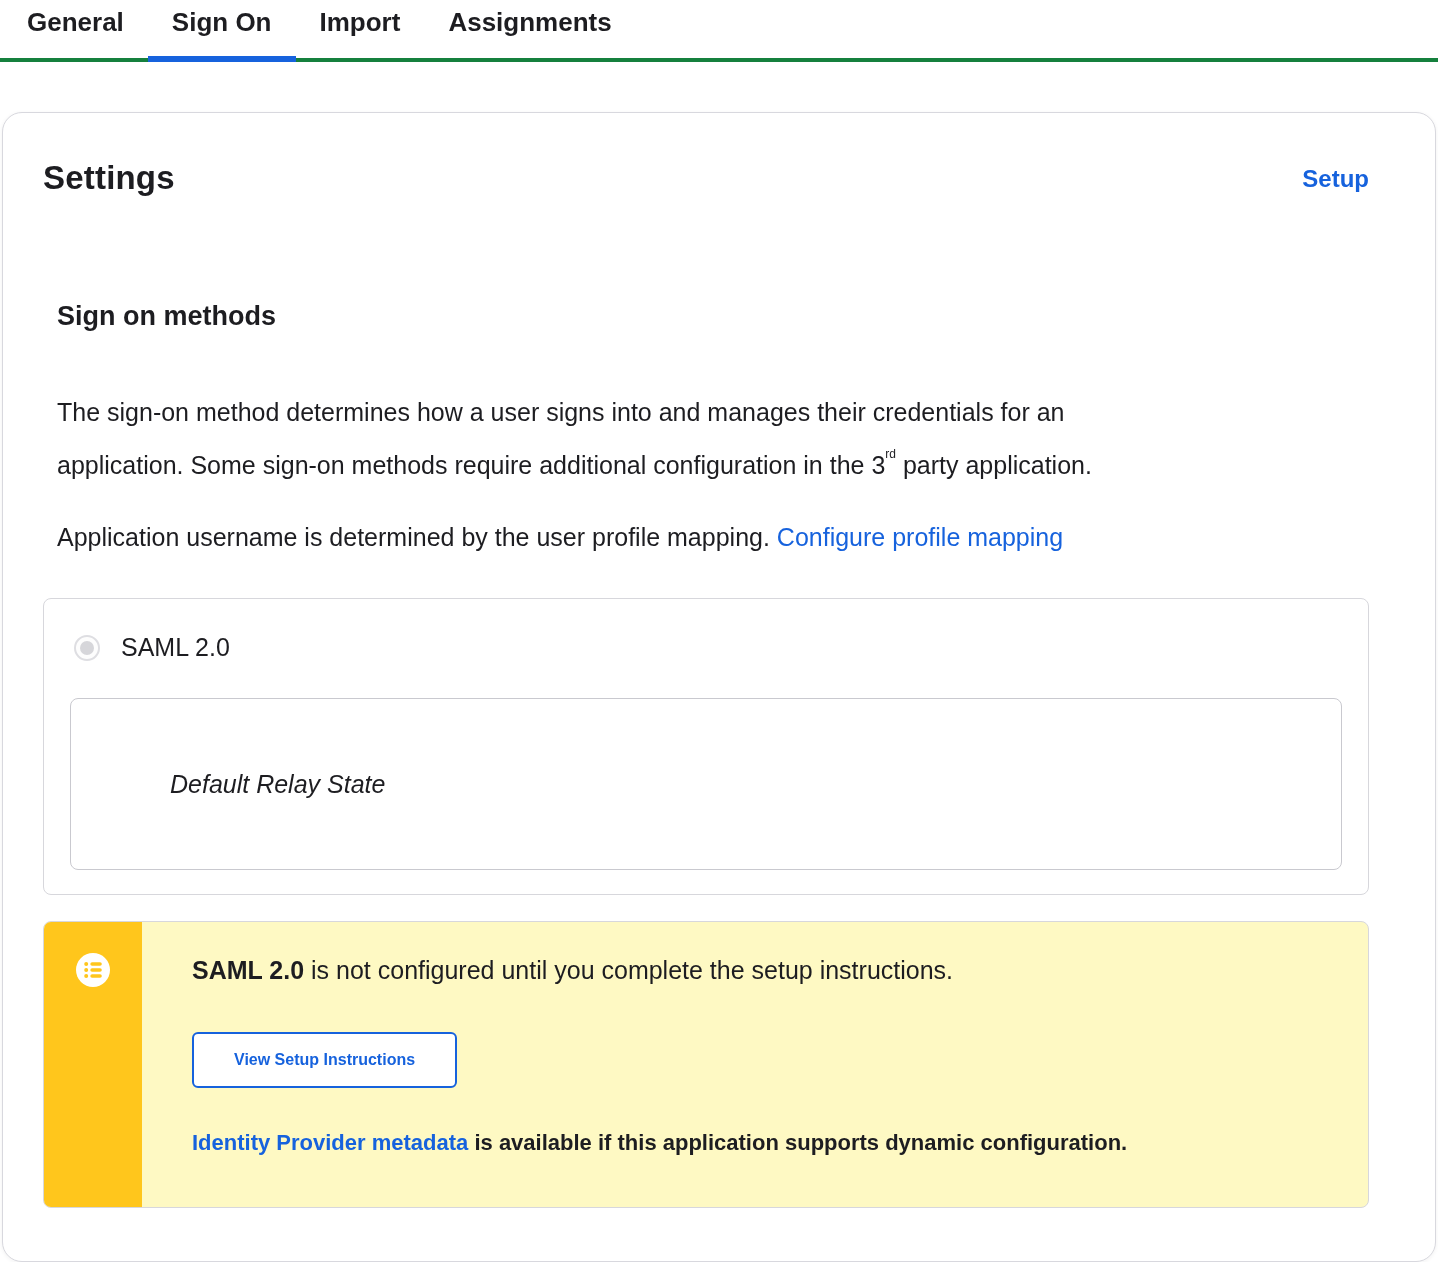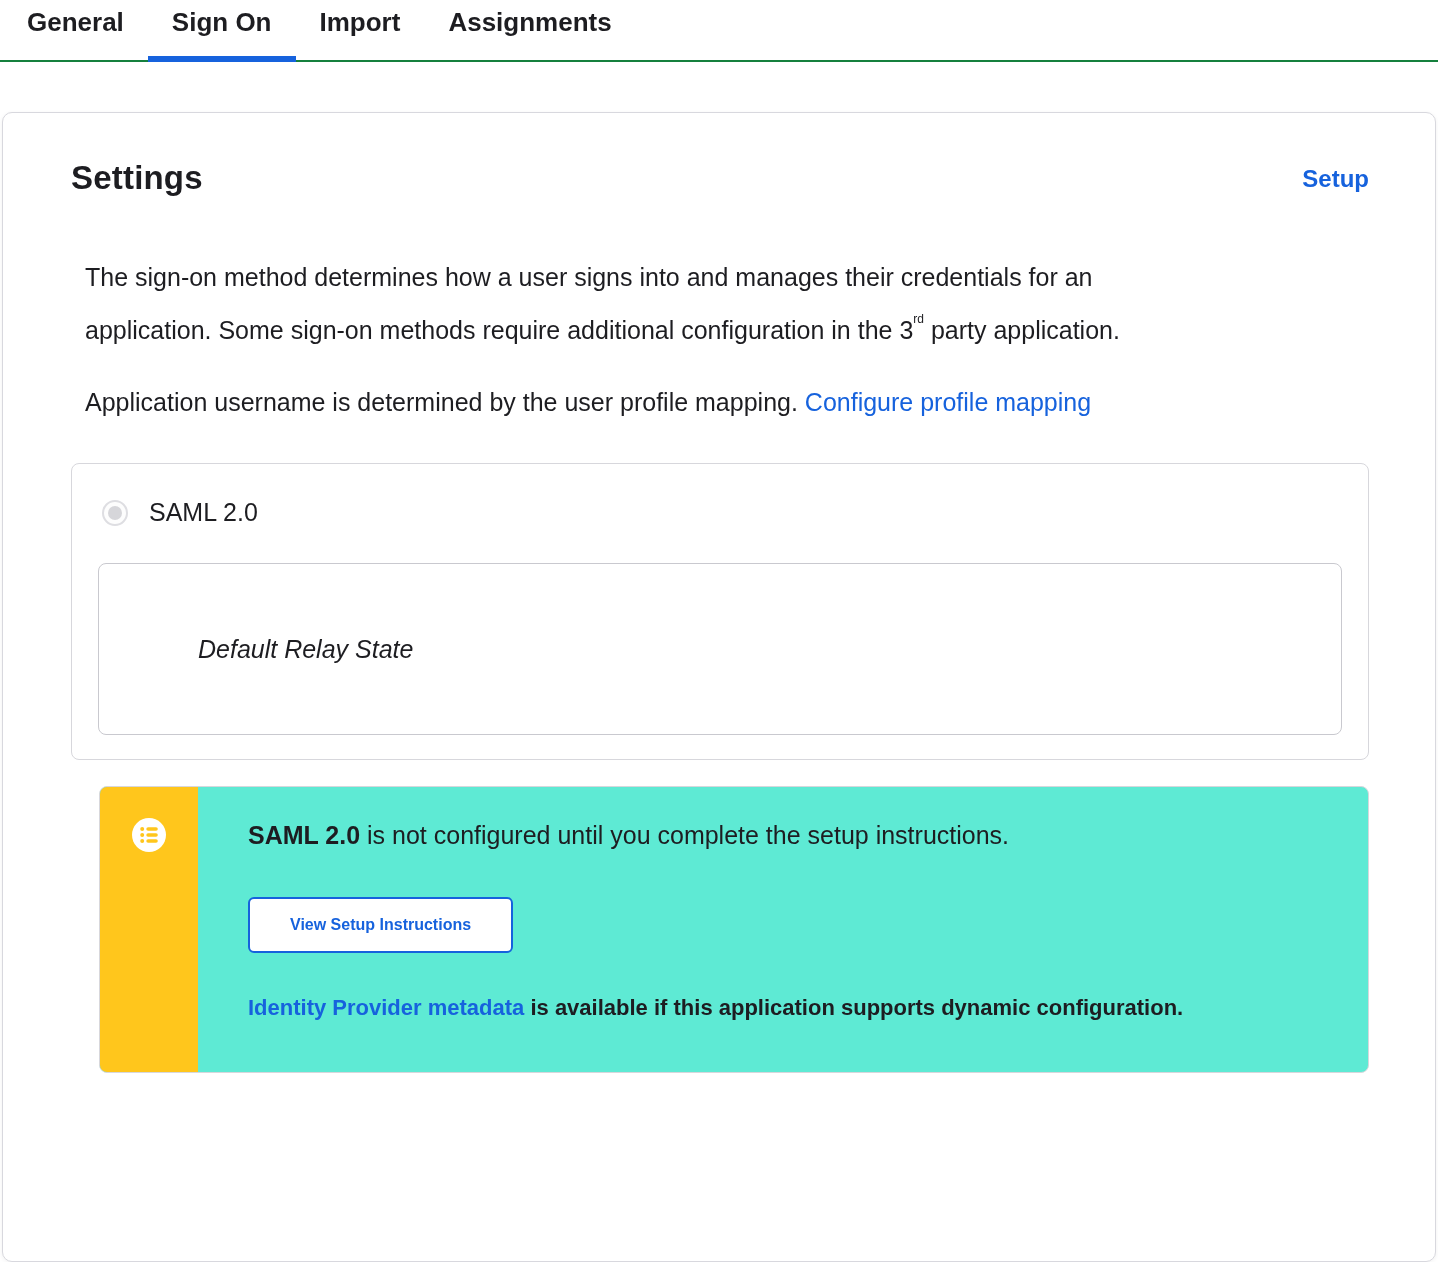--- a/index.html
+++ b/index.html
@@ -11,21 +11,21 @@
     position: relative;
     font-family: "Liberation Sans", sans-serif;
     color: #1d1d21;
   }
 
   
   .tabbar {
     display: flex;
     align-items: flex-start;
     padding-left: 3px;
-    border-bottom: 2px solid #15803d;
+    border-bottom: 4px solid #15803d;
     height: 62px;
   }
   .tab {
     position: relative;
     font-size: 26px;
     font-weight: 700;
     padding: 7px 24px 0 24px;
     height: 60px;
     cursor: pointer;
     white-space: nowrap;
@@ -35,24 +35,24 @@
     position: absolute;
     left: 0; right: 0; bottom: -2px;
     height: 6px;
     background: #1662dd;
   }
 
   
   .card {
     margin: 50px 2px 0 2px;
     border: 1px solid #d8d8de;
-    border-radius: 10px;
+    border-radius: 20px;
     box-shadow: 0 1px 4px rgba(29,29,33,0.06);
     height: 1150px;
-    padding: 46px 66px 0 68px;
+    padding: 46px 66px 0 40px;
     background: #ffffff;
   }
   .card-header {
     display: flex;
     justify-content: space-between;
     align-items: flex-start;
   }
   .page-title {
     font-size: 33px;
     font-weight: 700;
@@ -130,22 +130,21 @@
   .field-label { font-size: 25px; }
 
   
   .callout {
     margin-top: 26px;
     border: 1px solid #d7d7dc;
     border-radius: 8px;
     height: 287px;
     display: flex;
     overflow: hidden;
-    background: #5eead4;
-    margin-left: 28px;
+    background: #fef9c3;
   }
   .callout-bar {
     width: 98px;
     flex: 0 0 auto;
     background: #ffc61c;
     display: flex;
     justify-content: center;
     align-items: flex-start;
     padding-top: 31px;
   }
@@ -180,20 +179,21 @@
   <div class="tab">Assignments</div>
 </div>
 
 <div class="card">
 
   <div class="card-header">
     <div class="page-title">Settings</div>
     <a class="edit-link">Setup</a>
   </div>
 
+  <div class="section-heading">Sign on methods</div>
 
   <p class="body-text desc"><span>The sign-on method determines how a user signs into and manages their credentials for an application. Some sign-on methods require additional configuration in the 3</span><sup class="ord">rd</sup><span> party application.</span></p>
 
   <p class="body-text mapping-line"><span>Application username is determined by the user profile mapping. </span><a class="link">Configure profile mapping</a></p>
 
   <div class="method-box">
     <div class="radio-row">
       <span class="radio"></span>
       <span class="radio-label">SAML 2.0</span>
     </div>

